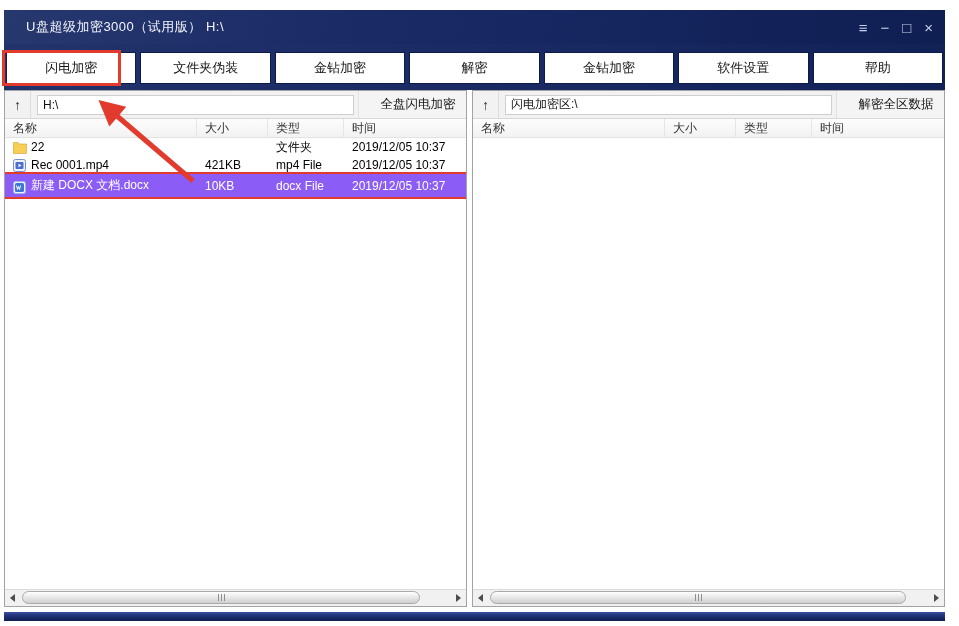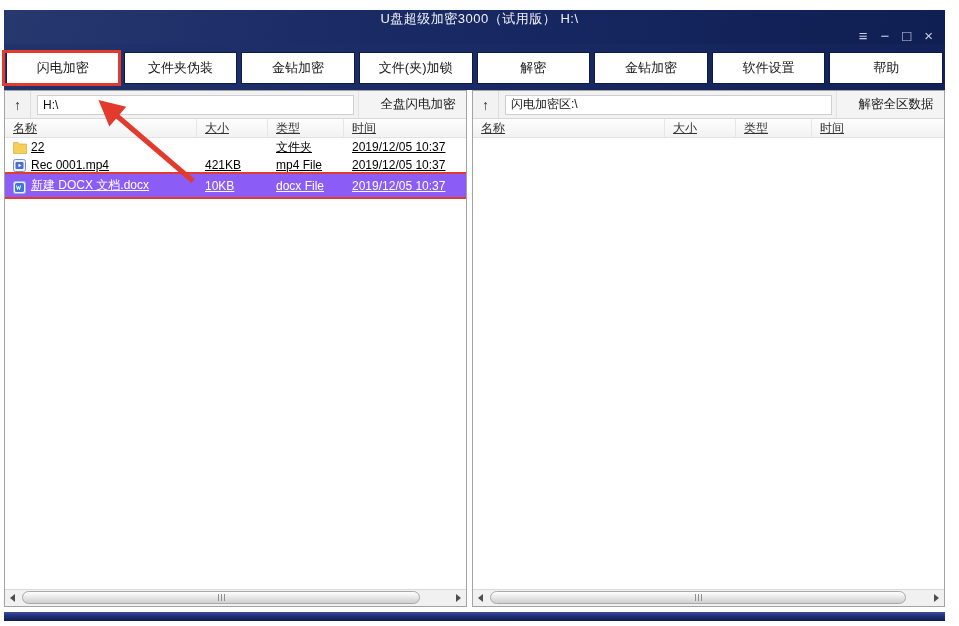--- a/index.html
+++ b/index.html
@@ -6,21 +6,21 @@
   html,body { width:959px; height:626px; background:#fff; overflow:hidden; }
   body { font-family:"Liberation Sans","DejaVu Sans",sans-serif; }
   .page { position:relative; width:959px; height:626px; background:#fff; }
 
   .window { position:absolute; left:4px; top:10px; width:941px; height:611px; }
 
   
   .titlebar {
     height:34px;
     background:linear-gradient(105deg,#27386f 0%,#1b2b66 35%,#15255e 65%,#0f1f52 100%);
-    display:flex; align-items:center; padding:0 12px 0 22px;flex-direction:column;
+    display:flex; align-items:center; padding:0 12px 0 22px;
   }
   .title { color:#f2f4fb; font-size:13px; letter-spacing:.5px; }
   .win-controls { margin-left:auto; display:flex; gap:13px; align-items:center; }
   .win-controls span { color:#c7d0ea; font-size:15px; line-height:1; cursor:default; }
   .wc-max { font-size:13px; }
 
   
   .toolbar {
     height:46px;
     background:linear-gradient(105deg,#22336c 0%,#1a2a64 50%,#122257 100%);
@@ -42,21 +42,21 @@
   .upbtn { width:26px; align-self:stretch; display:flex; align-items:center; justify-content:center;
            font-size:14px; color:#2b2b2b; border-right:1px solid #dddddd; }
   .pathinput { flex:1; height:20px; margin:0 4px 0 6px; border:1px solid #cfcfcf; background:#fff;
                font-size:12px; padding:0 5px; color:#111; outline:none;
                font-family:"Liberation Sans","DejaVu Sans",sans-serif; }
   .actionbtn { width:108px; align-self:stretch; display:flex; align-items:center; justify-content:center;
                font-size:12.5px; color:#151515; background:#f4f4f4; border-left:1px solid #e2e2e2;padding-left:11px; }
 
   .listheader { height:19px; flex:none; display:flex; background:linear-gradient(#fdfdfd,#f2f2f2);
                 border-bottom:1px solid #e2e2e2; font-size:12px; color:#333; }
-  .col { display:flex; align-items:center; padding-left:8px; border-right:1px solid #e6e6e6;text-decoration:underline; }
+  .col { display:flex; align-items:center; padding-left:8px; border-right:1px solid #e6e6e6; }
   .c-name { width:192px; } .c-size { width:71px; } .c-type { width:76px; }
   .c-time { flex:1; border-right:none; }
 
   .rows { flex:1; overflow:hidden; background:#fff; }
   .filerow { height:18px; display:flex; align-items:center; font-size:12px; color:#000; }
   .filerow .col { border-right:none; padding-left:8px; }
   .filerow .c-name { display:flex; gap:4px; align-items:flex-end; }
   .filerow.selected { height:23px; background:#8b5cf6; color:#fff; outline:2px solid #e23b2e; outline-offset:0; position:relative; z-index:5; }
   .ficon { width:14px; height:13px; flex:none; display:inline-block; }
 
@@ -94,21 +94,20 @@
         <span>−</span>
         <span class="wc-max">□</span>
         <span>×</span>
       </div>
     </div>
 
     <div class="toolbar">
       <div class="tb-btn">闪电加密</div>
       <div class="tb-btn">文件夹伪装</div>
       <div class="tb-btn">金钻加密</div>
-      <div class="tb-btn">文件(夹)加锁</div>
       <div class="tb-btn">解密</div>
       <div class="tb-btn">金钻加密</div>
       <div class="tb-btn">软件设置</div>
       <div class="tb-btn">帮助</div>
     </div>
 
     <div class="content">
 
       <div class="panel panel-left">
         <div class="pathrow">

